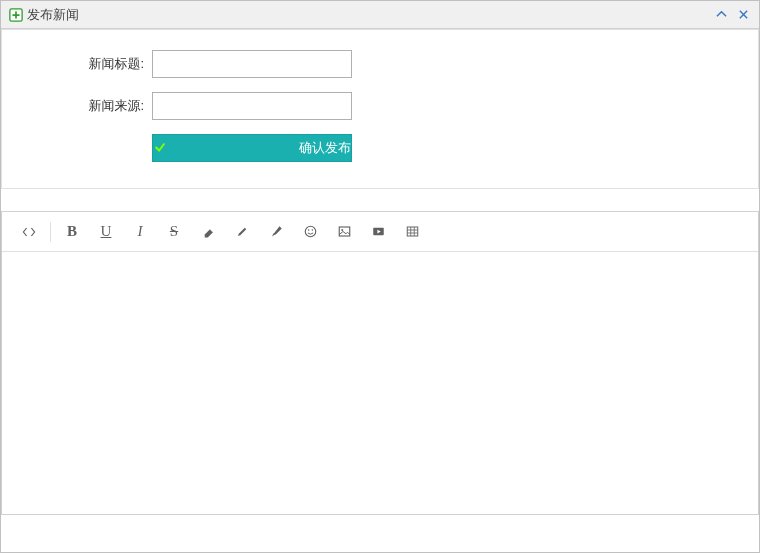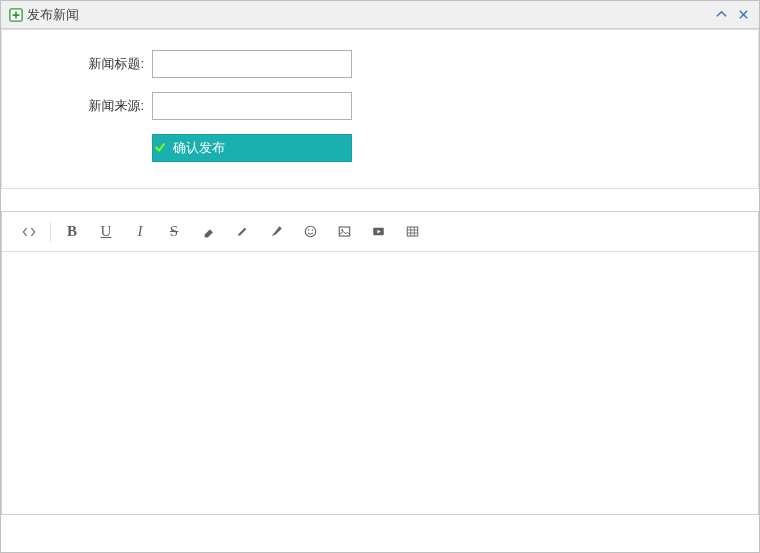--- a/index.html
+++ b/index.html
@@ -117,21 +117,21 @@
       cursor: pointer;
     }
     .submit-btn {
       width: 200px;
       height: 28px;
       background: #1ab0b0;
       border: 1px solid #189f9f;
       color: #fff;
       display: flex;
       align-items: center;
-      justify-content: flex-start;
+      justify-content: space-between;
       gap: 6px;
       cursor: pointer;
       font-size: 13px;
     }
     .submit-btn svg {
       width: 14px;
       height: 14px;
     }
     .editor-panel {
       margin-top: 22px;

